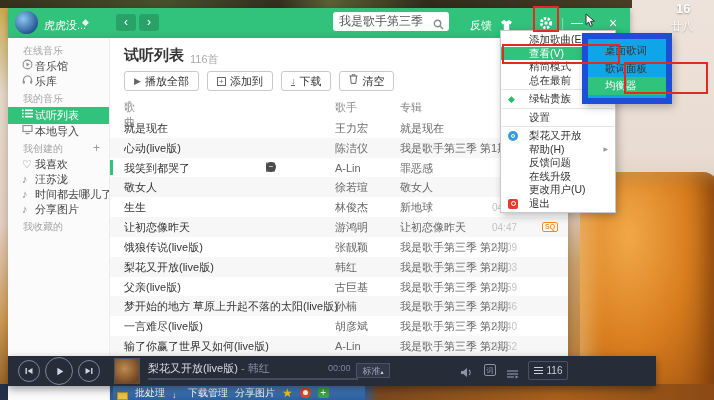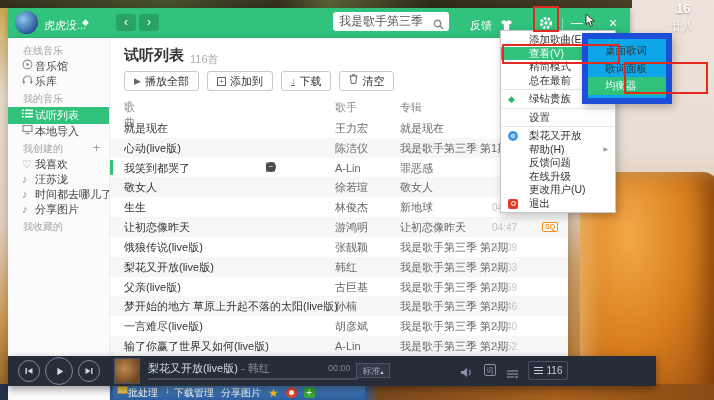--- a/index.html
+++ b/index.html
@@ -16,21 +16,21 @@
     background:linear-gradient(180deg,#eee3db 0%,#e9dcd2 38%,#ddc9ba 52%,#caa06a 66%,#b07028 100%);}
   .bottle{left:580px;top:172px;width:140px;height:228px;border-radius:26px 18px 0 0;z-index:0;
     background:radial-gradient(ellipse at 35% 28%,#f2a848 0%,#d87d1e 48%,#9a4e10 95%);
     box-shadow:inset 10px 0 18px rgba(255,230,170,.45), inset -14px 0 20px rgba(90,40,0,.5);}
   .date-day{left:676px;top:1px;color:#fff;font-size:13px;font-weight:bold;z-index:2;text-shadow:0 1px 2px rgba(0,0,0,.35);}
   .date-lunar{left:671px;top:19px;color:#fff;font-size:11px;z-index:2;text-shadow:0 1px 2px rgba(0,0,0,.35);}
   .desk-bottom{left:0;top:384px;width:714px;height:16px;z-index:1;
     background:linear-gradient(90deg,#24304a 0%,#24304a 15%,#305a92 15%,#305a92 51%,#7a481e 53%,#a8601c 78%,#8a4a14 100%);}
   .photo-toolbar{left:113px;top:385px;width:252px;height:15px;z-index:2;display:flex;align-items:center;gap:7px;
     padding:0 4px;background:linear-gradient(180deg,#4a82c0,#2d5f9e);color:#fff;font-size:10px;box-sizing:border-box;}
-  .pt-item{display:flex;align-items:flex-start;gap:0;white-space:nowrap;}
+  .pt-item{display:flex;align-items:flex-end;gap:7px;white-space:nowrap;}
   .pt-mail{width:11px;height:8px;background:#e8c34a;border:1px solid #b8922a;box-sizing:border-box;}
   .pt-dl{width:9px;height:9px;color:#dce8f5;font-size:9px;line-height:9px;}
   .pt-star{color:#f5c518;font-size:12px;line-height:12px;}
   .pt-eye{width:11px;height:11px;border-radius:50%;background:#e6452a;position:relative;}
   .pt-eye span{position:absolute;left:3px;top:3px;width:5px;height:5px;border-radius:50%;background:#fff;}
   .pt-plus{width:11px;height:11px;border-radius:2px;background:#3aa83a;color:#fff;font-size:10px;line-height:11px;text-align:center;}
 
   
   .titlebar{left:8px;top:8px;width:622px;height:30px;background:#31c27c;z-index:5;
     box-shadow:0 2px 6px rgba(0,0,0,.3);}

